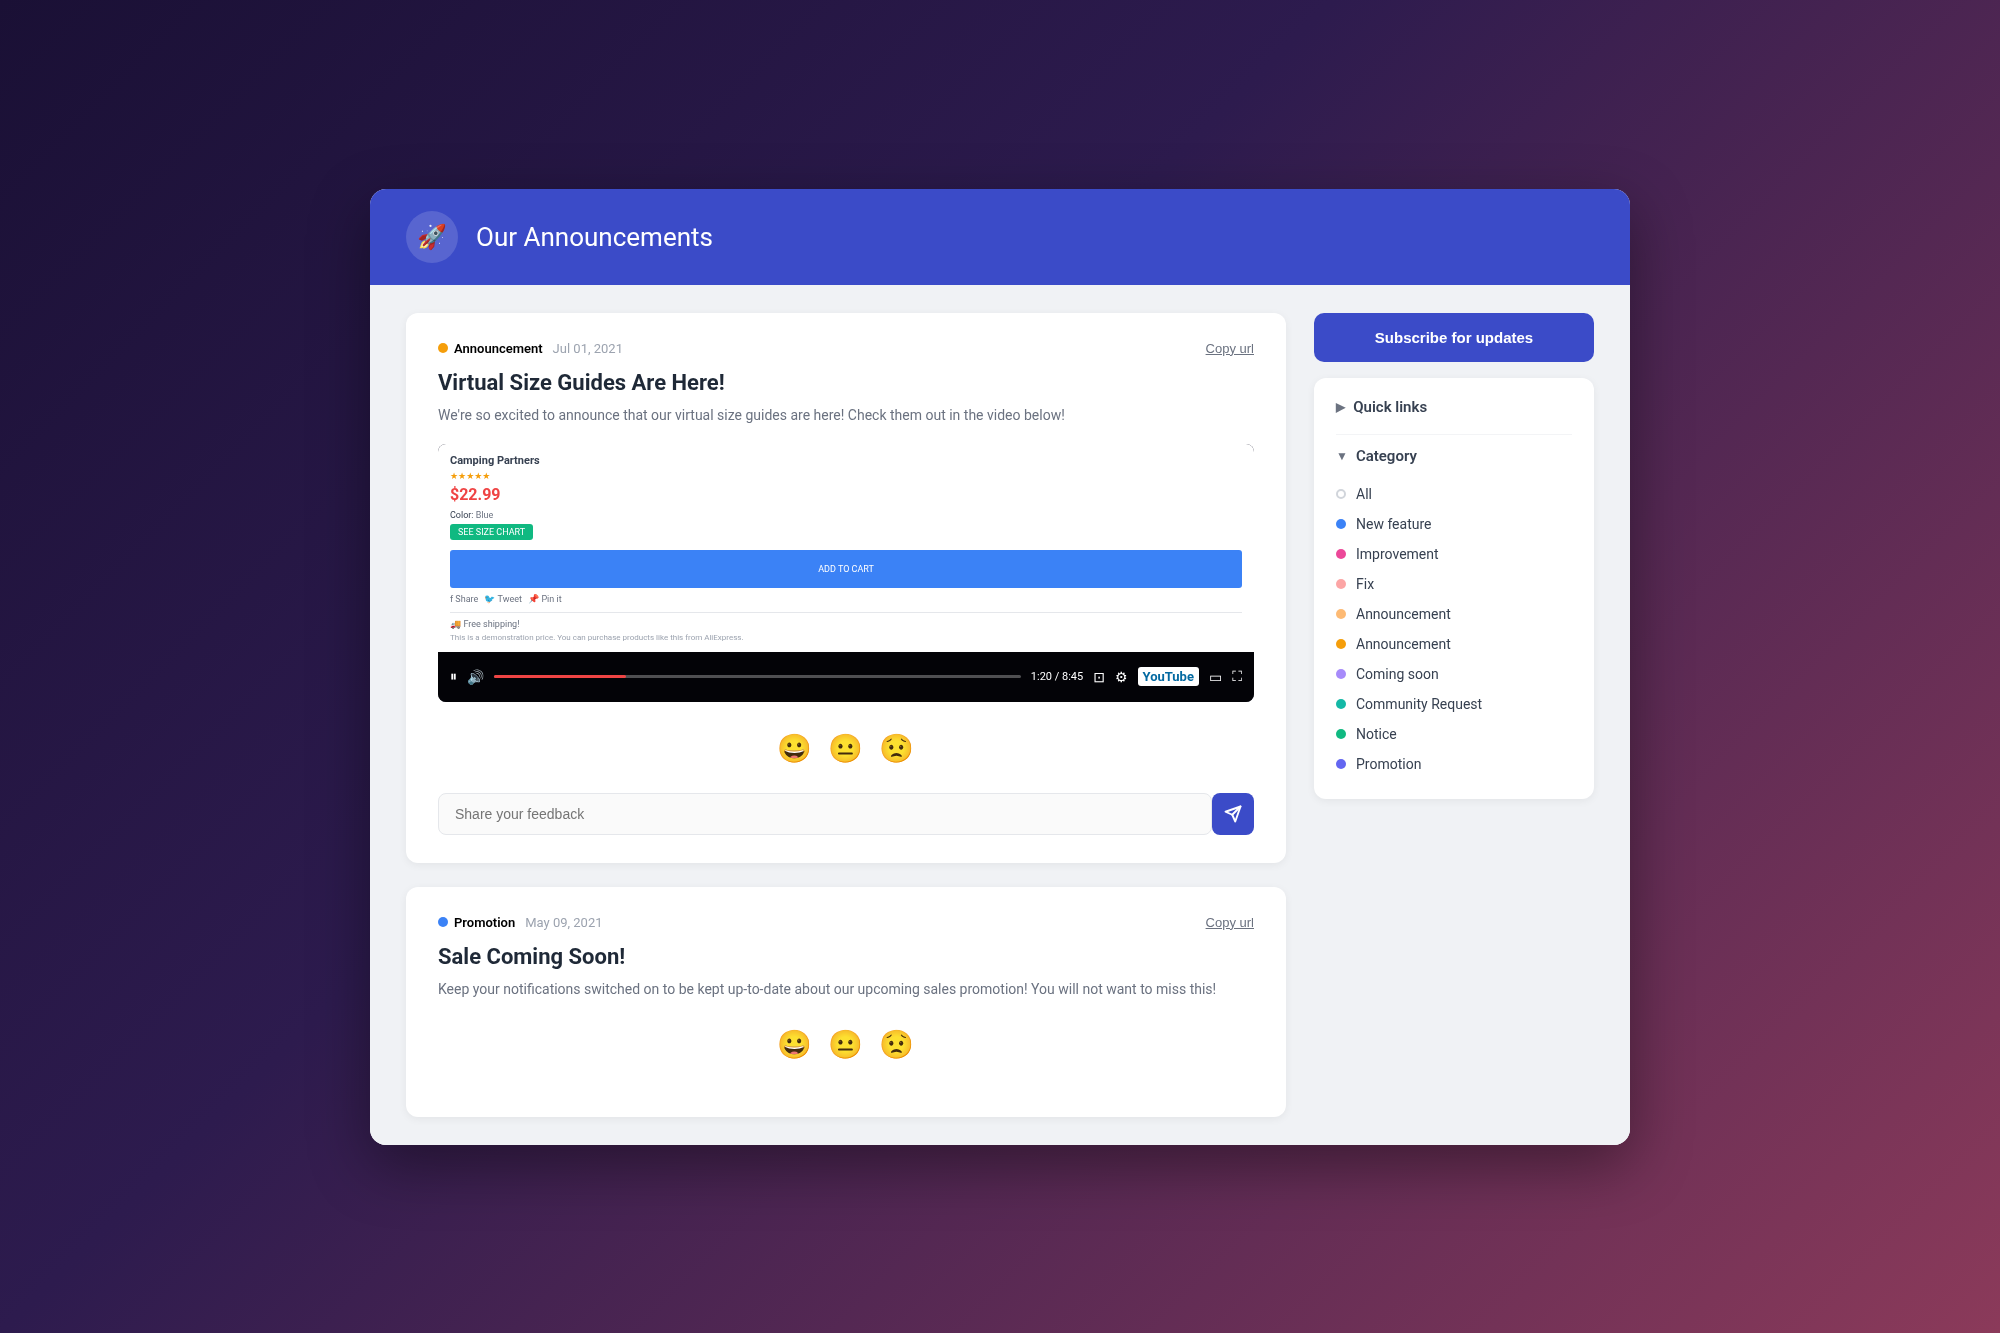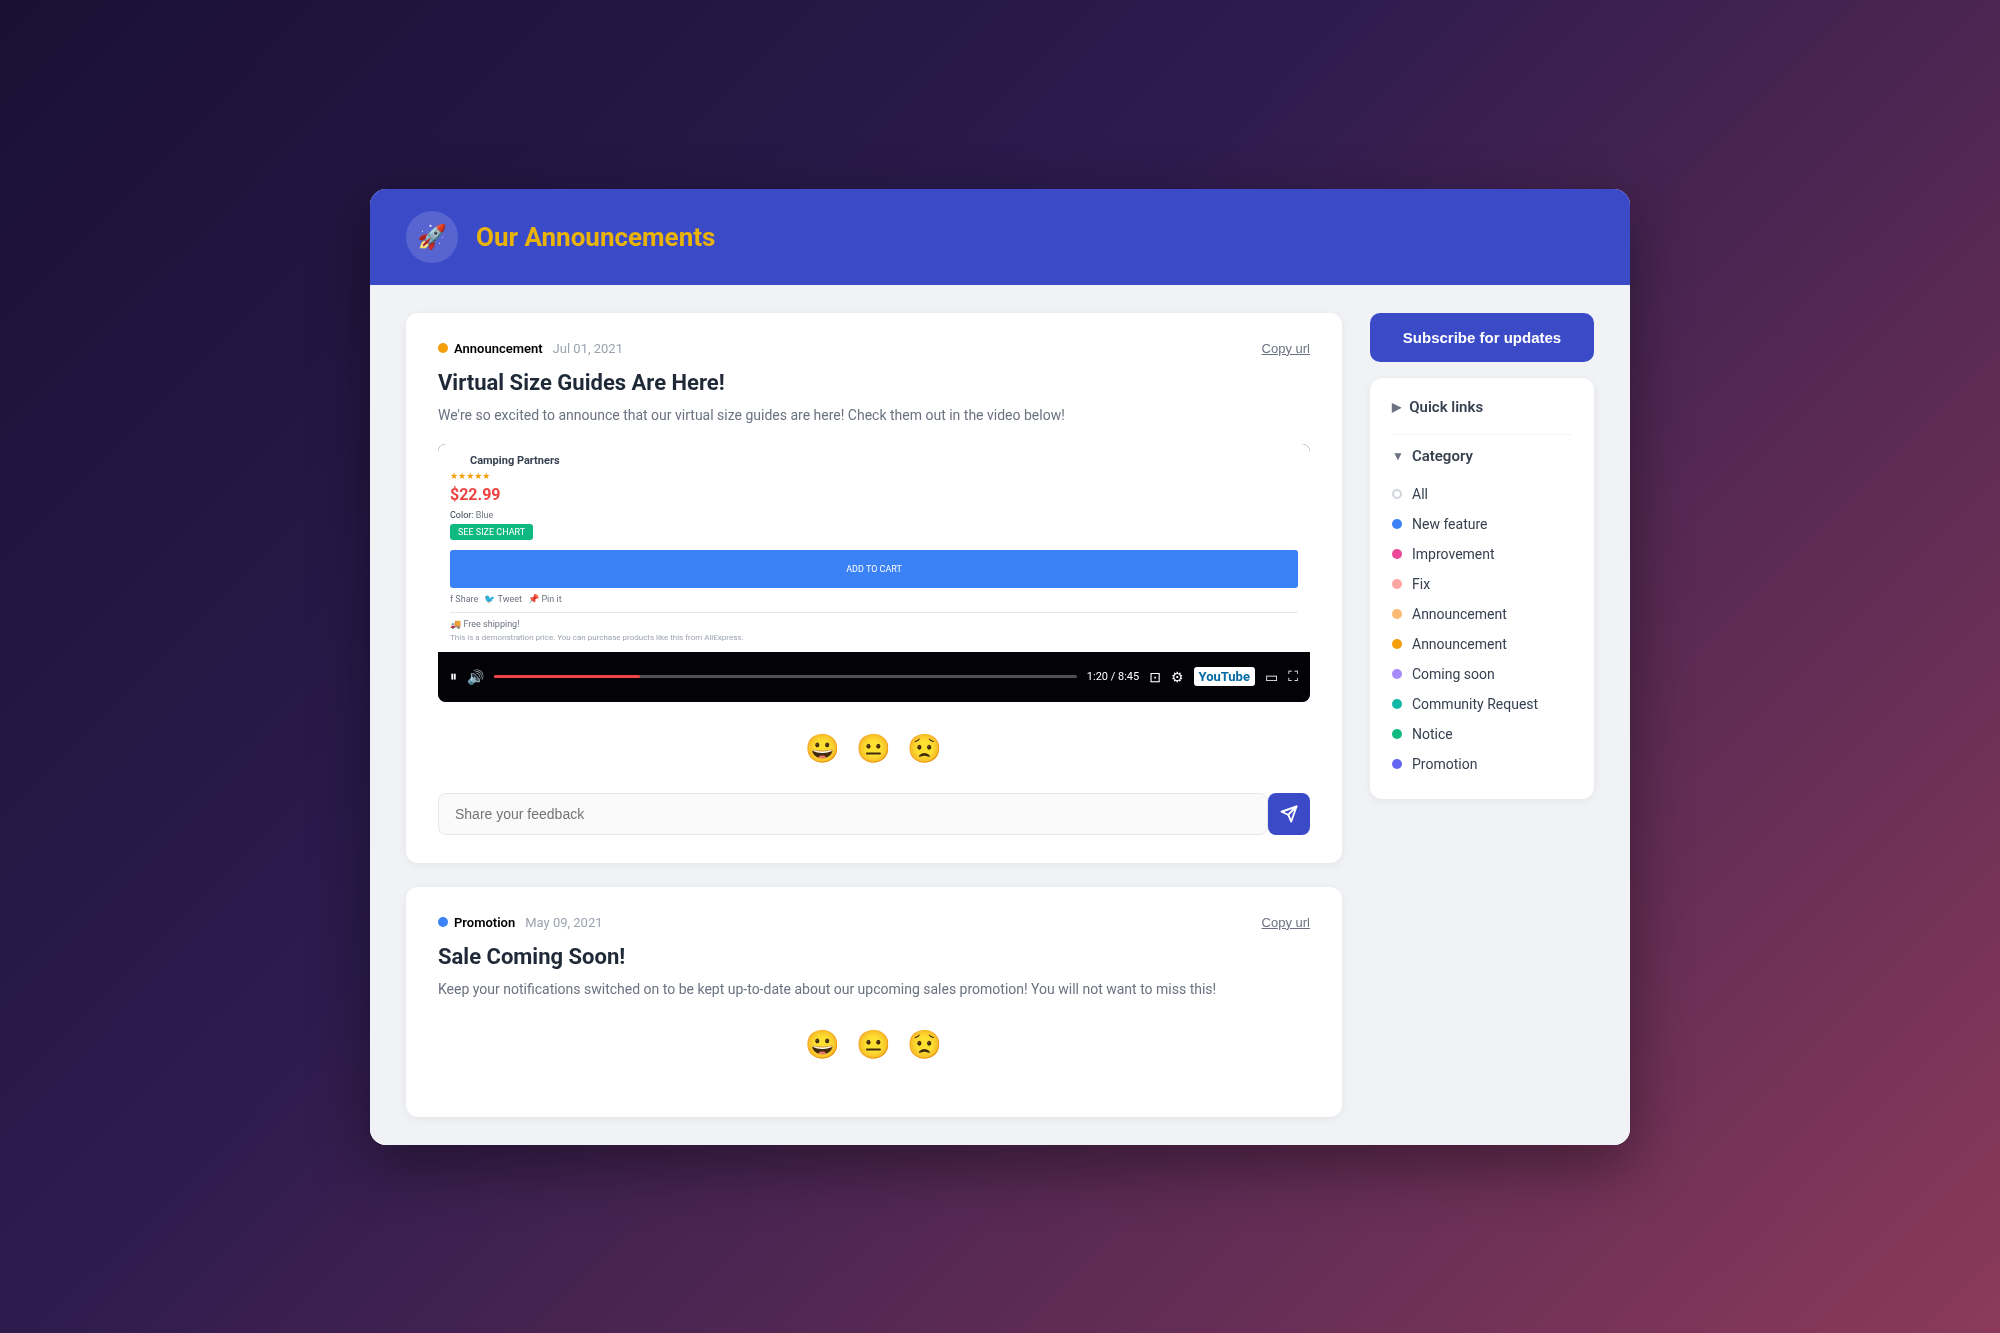--- a/index.html
+++ b/index.html
@@ -36,23 +36,23 @@
       height: 52px;
       background: rgba(255,255,255,0.15);
       border-radius: 50%;
       display: flex;
       align-items: center;
       justify-content: center;
       font-size: 24px;
     }
 
     .header-title {
-      color: #eab308;
+      color: #ffffff;
       font-size: 26px;
-      font-weight: 700;
+      font-weight: 400;
     }
 
     
     .body-layout {
       display: flex;
       gap: 0;
       padding: 28px 36px;
       background: #f0f2f5;
       align-items: flex-start;
     }
@@ -189,21 +189,20 @@
       background: white;
       padding: 10px 12px;
       font-size: 10px;
     }
 
     .product-name {
       font-weight: 700;
       font-size: 11px;
       color: #374151;
       margin-bottom: 4px;
-      margin-left: 20px;
     }
 
     .product-price {
       color: #ef4444;
       font-weight: 700;
       font-size: 16px;
       margin-bottom: 6px;
     }
 
     .product-btn {
@@ -312,21 +311,21 @@
       color: white;
       font-size: 18px;
       cursor: pointer;
       display: flex;
       align-items: center;
       justify-content: center;
     }
 
     
     .sidebar {
-      width: 224px;
+      width: 280px;
       flex-shrink: 0;
     }
 
     .subscribe-btn {
       width: 100%;
       background: #3b4bc8;
       color: white;
       border: none;
       border-radius: 10px;
       padding: 16px;

